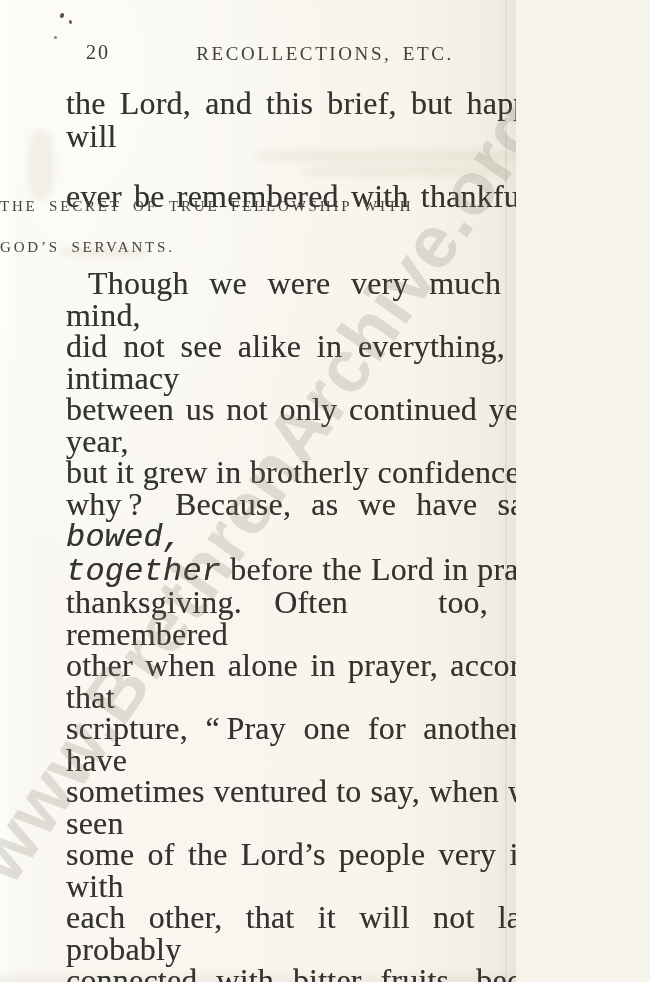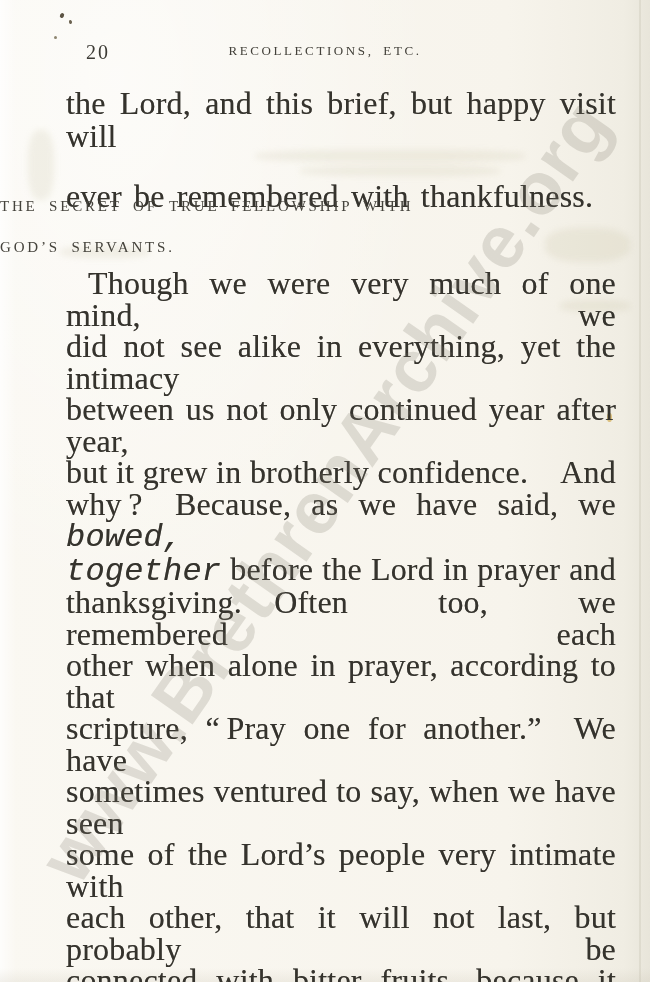--- a/index.html
+++ b/index.html
@@ -1,35 +1,35 @@
 <!DOCTYPE html>
 <html><head>
 <meta charset="utf-8">
 <style>
   html,body{margin:0;padding:0;background:#f6f3eb;}
   .page{
-    position:relative;width:650px;height:982px;overflow:hidden;
+    position:relative;width:516px;height:982px;overflow:hidden;
     background:
       radial-gradient(ellipse at 18% 8%, rgba(255,255,255,0.55) 0%, rgba(255,255,255,0) 42%),
       linear-gradient(to right, #faf8f2 0%, #f7f4ec 78%, #f0ede3 96%, #e8e5da 100%),
       #f7f4ec;
     font-family:"Liberation Serif", serif;
     color:#35332d;
   }
   .edge-left{position:absolute;left:0;top:0;bottom:0;width:16px;
     background:linear-gradient(to right, rgba(255,255,255,0.75), rgba(255,255,255,0));}
   .edge-bottom{position:absolute;left:0;right:0;bottom:0;height:14px;
     background:linear-gradient(to top, rgba(190,183,165,0.18), rgba(190,183,165,0));}
   .edge-right-line{position:absolute;right:9px;top:0;bottom:0;width:2px;
     background:rgba(150,142,122,0.14);}
 
   .head-row{position:absolute;left:0;top:40px;width:650px;height:26px;}
   .page-number{position:absolute;left:86px;top:1px;font-size:20px;letter-spacing:2px;color:#3d3b35;}
   .running-head{position:absolute;left:0;top:3px;width:100%;text-align:center;
-    font-size:13px;letter-spacing:2.6px;color:#43413a;word-spacing:4px;}
+    font-size:19px;letter-spacing:2.6px;color:#43413a;word-spacing:4px;}
 
   .para{position:absolute;left:66px;width:550px;font-size:32px;letter-spacing:0.2px;
     text-shadow:0 0 0.5px rgba(53,51,45,0.55);}
   .para-opening{top:87px;line-height:33px;}
   .para-body{top:268px;line-height:31.5px;}
   .line{text-align:justify;text-align-last:justify;}
   .line.last{text-align-last:left;word-spacing:4px;margin-top:27px;}
   .line.indent{text-indent:22px;}
   .it{font-style:italic;font-family:Liberation Mono, monospace;}
 

